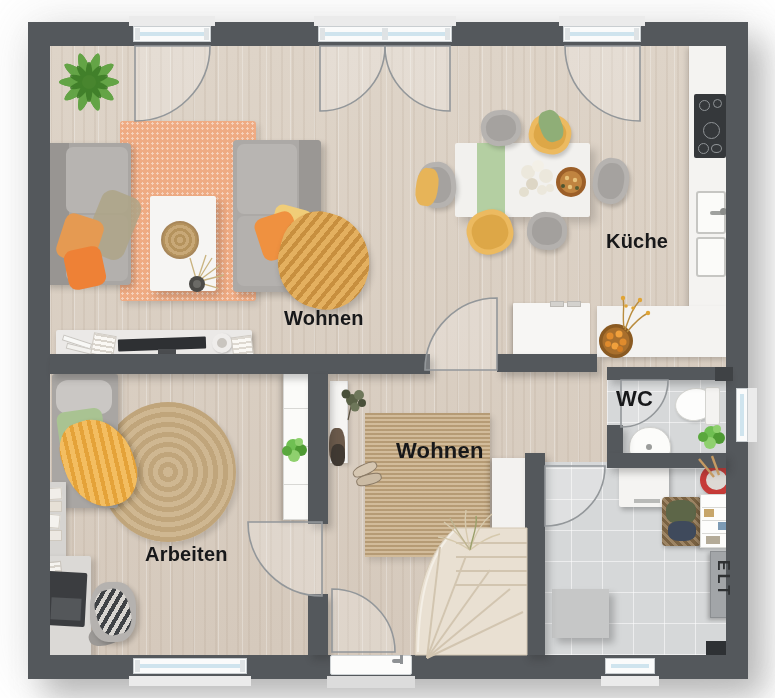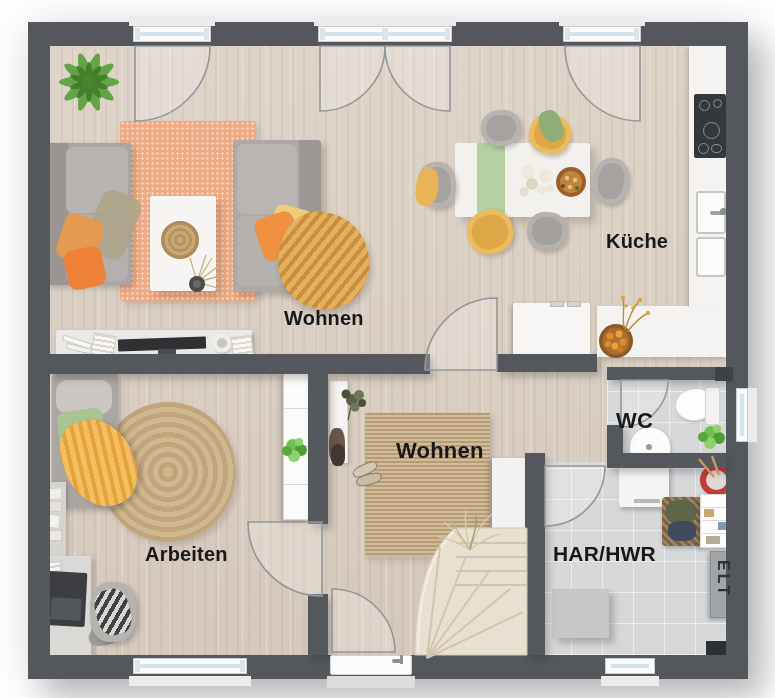--- a/index.html
+++ b/index.html
@@ -366,17 +366,16 @@
     <g stroke="#c59a62" stroke-width="2.4">
       <line x1="714" y1="477" x2="699" y2="459"></line>
         <line x1="719" y1="475" x2="712" y2="456"></line>
     </g>
   </svg>
 
   <div class="room-label" style="left:284px;top:307px;font-size:20px;">Wohnen</div>
   <div class="room-label" style="left:606px;top:230px;font-size:20px;">Küche</div>
   <div class="room-label" style="left:145px;top:543px;font-size:20px;">Arbeiten</div>
   <div class="room-label" style="left:396px;top:438px;font-size:22px;">Wohnen</div>
-  <div class="room-label" style="left:616px;top:408px;font-size:22px;">WC</div>
-  <div class="room-label" style="left:553px;top:542px;font-size:21px;">HAR/HWR</div>
+  <div class="room-label" style="left:616px;top:386px;font-size:22px;">WC</div>
   <div class="room-label" style="left:732px;top:560px;font-size:16px;letter-spacing:3px;color:#2f3133;transform:rotate(90deg);transform-origin:0 0;">ELT</div>
 
 </div>
 
 </body></html>

